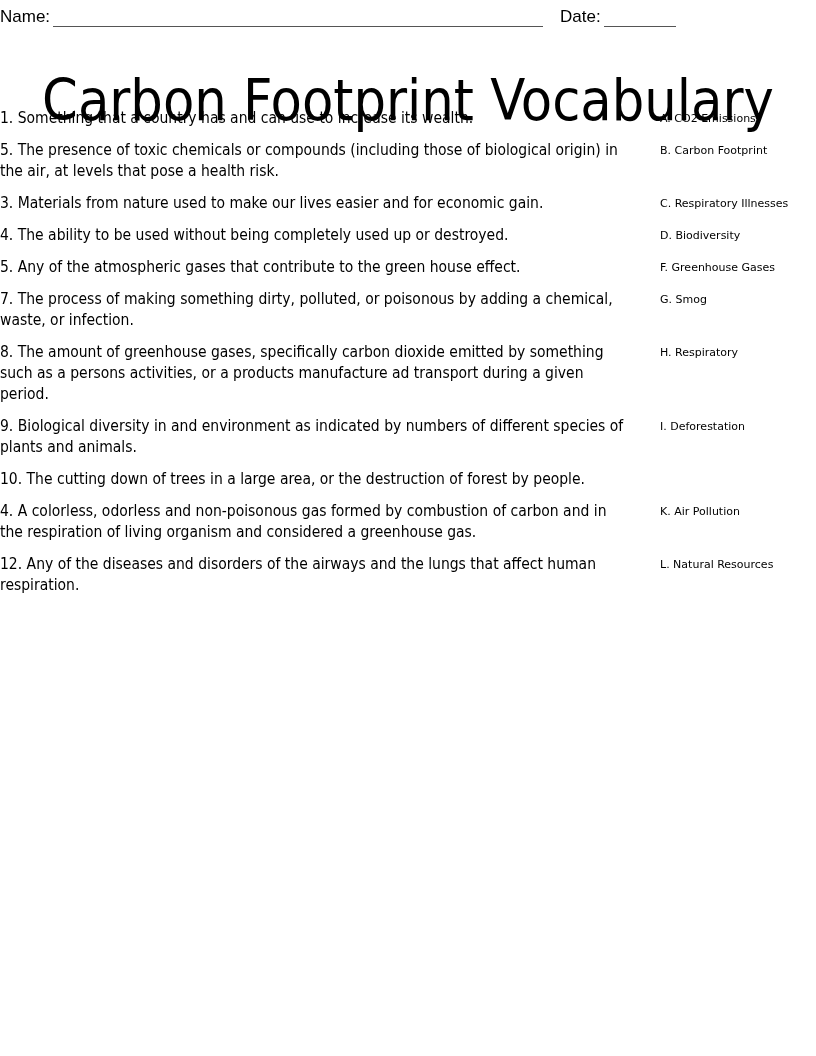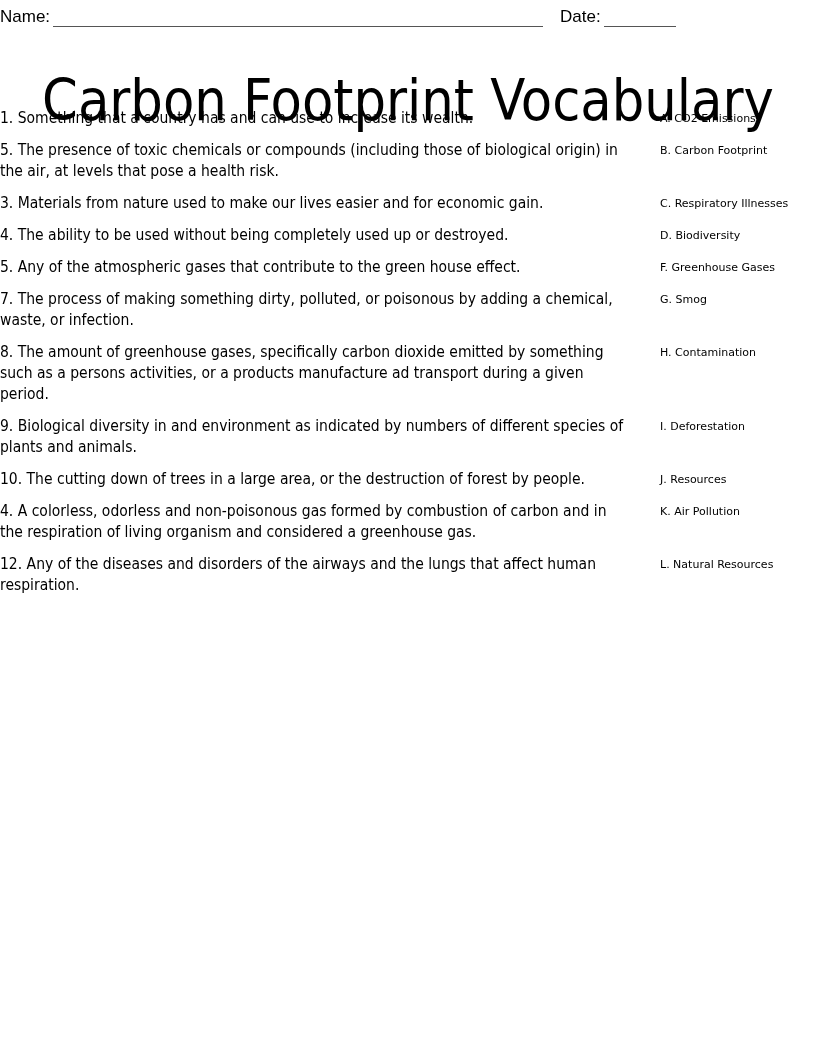--- a/index.html
+++ b/index.html
@@ -139,29 +139,28 @@
       <div class="match-row">
         <div class="q-cell">5. Any of the atmospheric gases that contribute to the green house effect.</div>
         <div class="a-cell">F. Greenhouse Gases</div>
       </div>
       <div class="match-row">
         <div class="q-cell">7. The process of making something dirty, polluted, or poisonous by adding a chemical, waste, or infection.</div>
         <div class="a-cell">G. Smog</div>
       </div>
       <div class="match-row">
         <div class="q-cell">8. The amount of greenhouse gases, specifically carbon dioxide emitted by something such as a persons activities, or a products manufacture ad transport during a given period.</div>
-        <div class="a-cell">H. Contamination</div>
+        <div class="a-cell">H. Respiratory</div>
       </div>
       <div class="match-row">
         <div class="q-cell">9. Biological diversity in and environment as indicated by numbers of different species of plants and animals.</div>
         <div class="a-cell">I. Deforestation</div>
       </div>
       <div class="match-row">
         <div class="q-cell">10. The cutting down of trees in a large area, or the destruction of forest by people.</div>
-        <div class="a-cell">J. Resources</div>
       </div>
       <div class="match-row">
         <div class="q-cell">4. A colorless, odorless and non-poisonous gas formed by combustion of carbon and in the respiration of living organism and considered a greenhouse gas.</div>
         <div class="a-cell">K. Air Pollution</div>
       </div>
       <div class="match-row">
         <div class="q-cell">12. Any of the diseases and disorders of the airways and the lungs that affect human respiration.</div>
         <div class="a-cell">L. Natural Resources</div>
       </div>
     </div>

